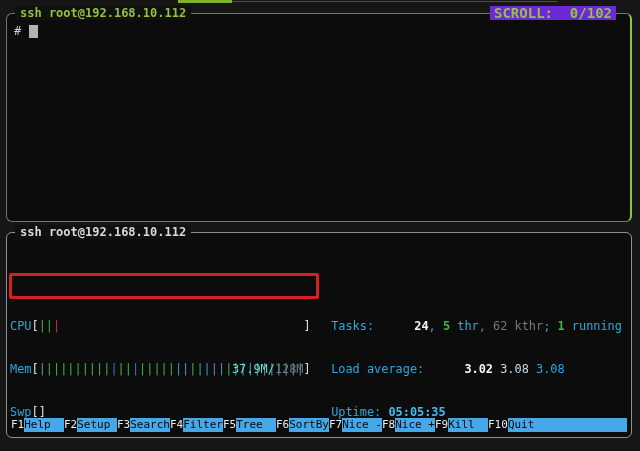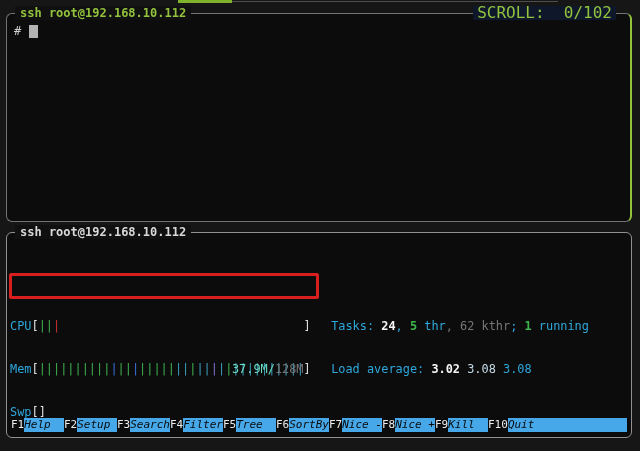--- a/index.html
+++ b/index.html
@@ -11,54 +11,54 @@
   .pane{position:absolute;background:#0c0c0c;border:1px solid #737373;border-radius:6px;box-sizing:border-box;}
   #top-pane{left:6px;top:13px;width:626px;height:209px;border-right:2px solid var(--accent_green);}
   #bottom-pane{left:6px;top:232px;width:626px;height:206px;border-color:#919191;}
   .pane-title{
     position:absolute;top:-8px;left:8px;padding:0 5px;background:#101010;
     font-size:12px;line-height:14px;font-weight:bold;white-space:pre;
   }
   #top-pane .pane-title{color:var(--accent_green);}
   #bottom-pane .pane-title{color:#d9d9d9;}
   #scroll-ind{
-    position:absolute;top:-8px;right:14px;padding:0 4px;background:#0f172a;
-    color:var(--accent_green);font-size:16px;line-height:14px;font-weight:normal;white-space:pre;
+    position:absolute;top:-8px;right:14px;padding:0 4px;background:#6d28d9;
+    color:var(--accent_green);font-size:14px;line-height:14px;font-weight:bold;white-space:pre;
   }
   #shell-line{padding:10px 0 0 7px;font-size:12px;line-height:14px;color:#cfcfcf;white-space:pre;}
   #cursor{display:inline-block;width:9px;height:13px;background:#b3b3b3;margin-left:8px;vertical-align:text-bottom;}
 
   
   #art-green{position:absolute;left:178px;top:0;width:54px;height:3px;background:#7fb32c;}
   #art-gray{position:absolute;left:232px;top:1px;width:326px;height:1px;background:#4f4f4f;}
 
   
   #htop{
     position:absolute;left:2px;right:2px;top:14px;bottom:2px;
     font-size:11.9px;line-height:14.4px;white-space:pre;color:var(--white);
     overflow:hidden;
   }
   .line{height:14.4px;position:relative;padding-left:1px;}
   .cyan{color:var(--htop_cyan);text-align:center;}
   .green{color:var(--htop_green);font-weight:bold;}
   .gray{color:var(--htop_gray);margin-top:22px;}
-  .bwhite{color:var(--bright_white);font-weight:bold;}
+  .bwhite{color:var(--bright_white);font-weight:bold;margin-left:33px;}
   .lwhite{color:#c8dce8;}
   .bcyan{color:#45bbe8;font-weight:bold;}
   .memtext{color:var(--mem_text);margin-top:28px;}
   .bracket{color:#e2e2e2;}
   .m-inner{display:inline-block;width:37ch;height:14.4px;position:relative;vertical-align:bottom;overflow:hidden;}
   .m-val{position:absolute;right:0;top:0;}
   .bar-g{color:var(--bar_green);} .bar-r{color:var(--bar_red);}
   .bar-b{color:var(--bar_blue);}  .bar-c{color:var(--bar_cyan);}
   .bar-p{color:var(--bar_purple);}
   .r-info{position:absolute;left:45ch;top:0;}
   #fkeys{position:absolute;left:2px;right:2px;bottom:3px;height:14.4px;display:flex;font-size:11px;line-height:14.4px;white-space:pre;}
   .fk-key{color:#ececec;}
-  .fk-label{background:var(--fkey_bg);color:#0a0a0a;font-style:italic;}
+  .fk-label{background:var(--fkey_bg);color:#0a0a0a;}
   .fk-label.fill{flex:1;}
 
   #mem-annotation{
     position:absolute;left:9px;top:273px;width:304px;height:20px;
     border:3px solid var(--annotation_red);border-radius:2px;z-index:9;pointer-events:none;
   }
 </style>
 </head>
 <body>
 
@@ -70,21 +70,21 @@
   <span id="scroll-ind">SCROLL:  0/102</span>
   <div id="shell-line"><span>#</span><span id="cursor"></span></div>
 </div>
 
 <div class="pane" id="bottom-pane">
   <span class="pane-title">ssh root@192.168.10.112</span>
   <div id="htop">
     <div class="line"></div>
     <div class="line" id="cpu-line"><span class="cyan">CPU</span><span class="bracket">[</span><span class="m-inner"><span class="bar-g">|</span><span class="bar-g">|</span><span class="bar-r">|</span><span class="m-val gray">7.7%</span></span><span class="bracket">]</span><span class="r-info"><span class="cyan">Tasks: </span><span class="bwhite">24</span><span class="cyan">, </span><span class="green">5</span><span class="cyan"> thr</span><span class="gray">, 62 kthr</span><span class="cyan">; </span><span class="green">1</span><span class="cyan"> running</span></span></div>
     <div class="line" id="mem-line"><span class="cyan">Mem</span><span class="bracket">[</span><span class="m-inner"><span class="bar-g">|</span><span class="bar-g">|</span><span class="bar-g">|</span><span class="bar-g">|</span><span class="bar-g">|</span><span class="bar-g">|</span><span class="bar-g">|</span><span class="bar-g">|</span><span class="bar-g">|</span><span class="bar-g">|</span><span class="bar-b">|</span><span class="bar-g">|</span><span class="bar-g">|</span><span class="bar-b">|</span><span class="bar-g">|</span><span class="bar-g">|</span><span class="bar-g">|</span><span class="bar-g">|</span><span class="bar-g">|</span><span class="bar-c">|</span><span class="bar-c">|</span><span class="bar-g">|</span><span class="bar-c">|</span><span class="bar-c">|</span><span class="bar-p">|</span><span class="bar-c">|</span><span class="bar-g">|</span><span class="bar-c">|</span><span class="bar-c">|</span><span class="bar-c">|</span><span class="bar-c">|</span><span class="bar-c">|</span><span class="bar-c">|</span><span class="bar-c">|</span><span class="bar-c">|</span><span class="bar-c">|</span><span class="bar-c">|</span><span class="m-val"><span class="memtext">37.9M/</span><span class="gray">128M</span></span></span><span class="bracket">]</span><span class="r-info"><span class="cyan">Load average: </span><span class="bwhite">3.02 </span><span class="lwhite">3.08 </span><span class="cyan">3.08</span></span></div>
-    <div class="line" id="swp-line"><span class="cyan">Swp</span><span class="bracket">[</span><span class="bracket">]</span></div>
+    <div class="line" id="swp-line"><span class="cyan">Swp</span><span class="bracket">[</span><span class="bracket">]</span><span class="r-info"><span class="cyan">Uptime: </span><span class="bcyan">05:05:35</span></span></div>
     
     
     
     
     <div id="fkeys"><span class="fk-key">F1</span><span class="fk-label">Help  </span><span class="fk-key">F2</span><span class="fk-label">Setup </span><span class="fk-key">F3</span><span class="fk-label">Search</span><span class="fk-key">F4</span><span class="fk-label">Filter</span><span class="fk-key">F5</span><span class="fk-label">Tree  </span><span class="fk-key">F6</span><span class="fk-label">SortBy</span><span class="fk-key">F7</span><span class="fk-label">Nice -</span><span class="fk-key">F8</span><span class="fk-label">Nice +</span><span class="fk-key">F9</span><span class="fk-label">Kill  </span><span class="fk-key">F10</span><span class="fk-label fill">Quit  </span></div>
   </div>
 </div>
 
 <div id="mem-annotation"></div>
 

